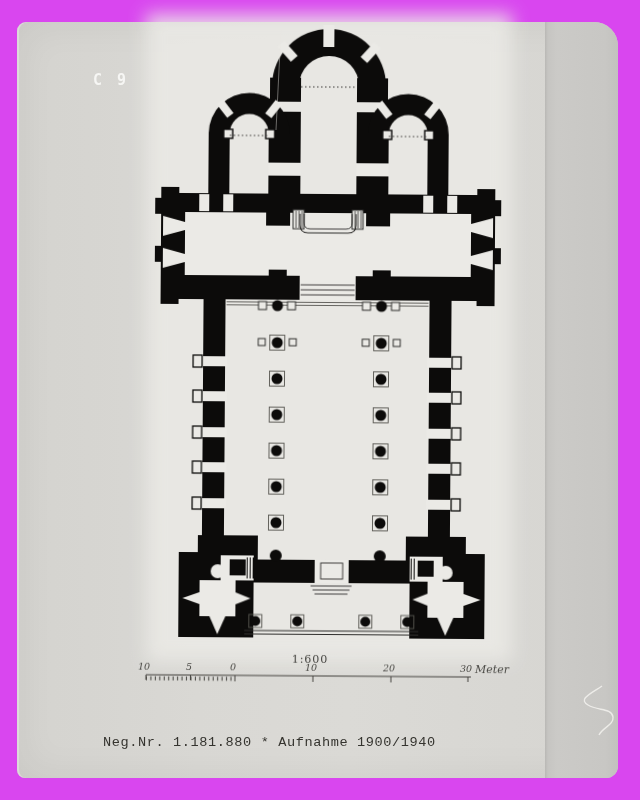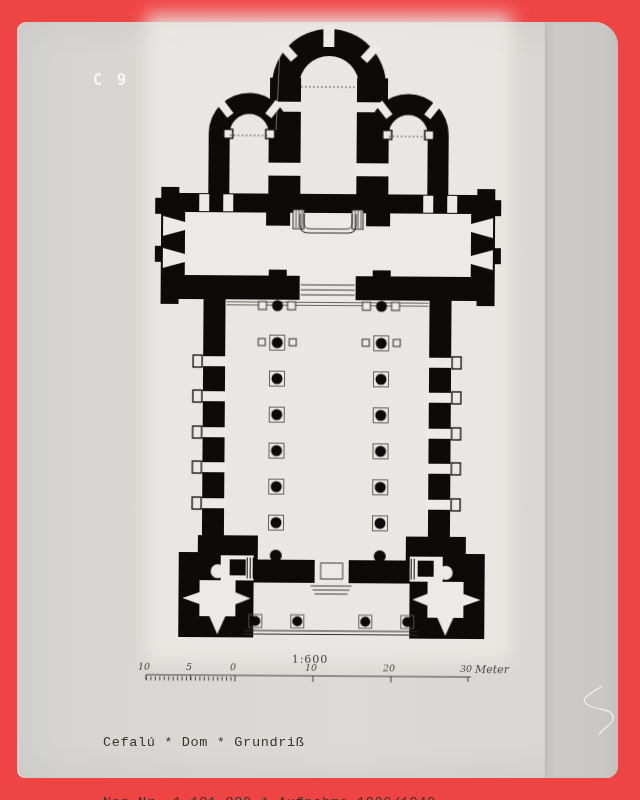--- a/index.html
+++ b/index.html
@@ -1,16 +1,16 @@
 <!DOCTYPE html>
 <html><head>
 <meta charset="utf-8">
 <style>
   html,body{margin:0;padding:0;background:#000;}
-  .stage{position:relative;width:640px;height:800px;background:#ef4444;overflow:hidden;
+  .stage{position:relative;width:640px;height:800px;background:#d946ef;overflow:hidden;
          font-family:"Liberation Sans",sans-serif;}
   .card{position:absolute;left:17px;top:22px;width:601px;height:756px;
         background:linear-gradient(90deg,#d4d3cf 0%,#d9d8d4 30%,#dbdad6 55%,#d6d5d1 100%);
         border-radius:9px 24px 12px 8px;
         box-shadow:inset 0 0 40px rgba(0,0,0,.06), inset 2px 0 0 rgba(255,255,255,.35);}
   .strip{position:absolute;left:528px;top:0;width:73px;height:756px;
          background:linear-gradient(90deg,#b9b8b5 0px,#c6c5c2 3px,#cbcac7 12px,#c8c7c4 60px,#c2c1be 73px);
          border-radius:0 24px 12px 0;}
   .corner-mark{position:absolute;left:93px;top:71px;
         font-family:"DejaVu Sans Mono",monospace;font-weight:700;font-size:15px;
@@ -266,16 +266,15 @@
       </g>
     </g>
 
     <g fill="none">
       <line x1="281" y1="30" x2="276" y2="130" stroke="#e7e6e2" stroke-width=".8" opacity=".55"></line>
       <path d="M602 686 C590 694 578 699 588 705 C598 711 612 708 613 717 C614 725 603 727 599 735" stroke="#f3f2ee" stroke-width="1.4" opacity=".85"></path>
     </g>
   </svg>
 
   <div class="caption">
-    <div>Cefalú * Dom * Grundriß</div>
     <div>Neg.Nr. 1.181.880 * Aufnahme 1900/1940</div>
   </div>
 </div>
 
 </body></html>

